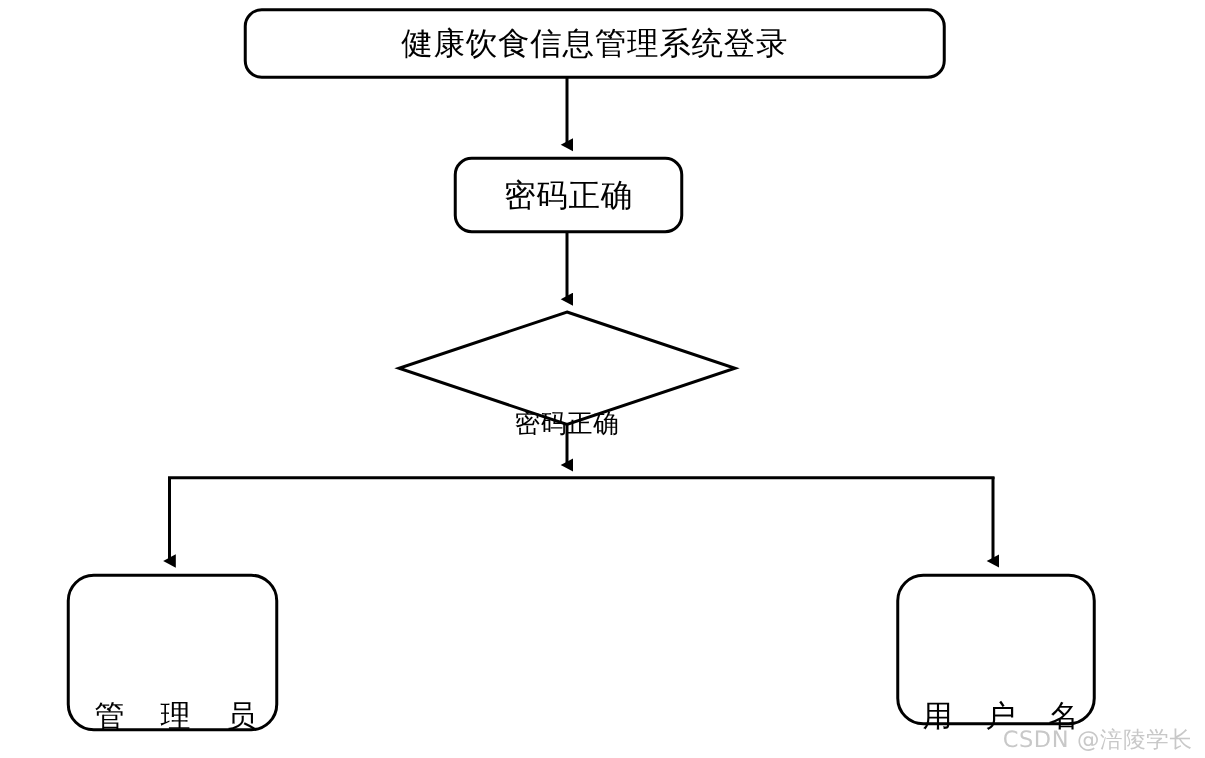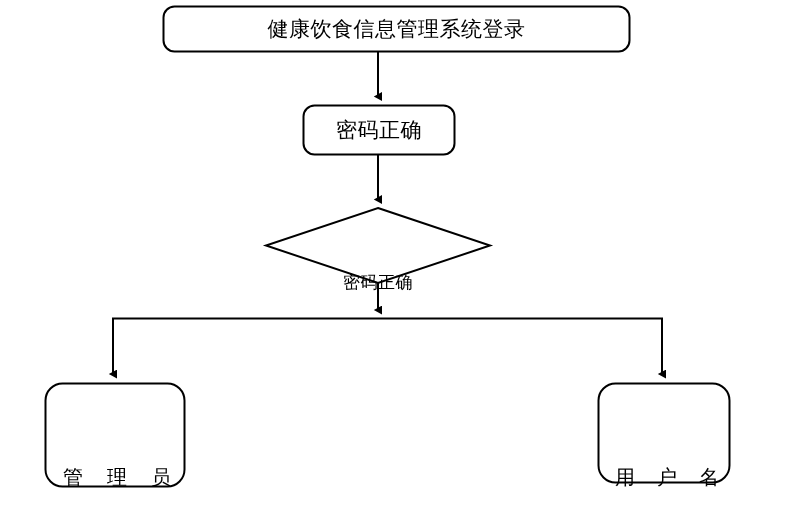--- a/index.html
+++ b/index.html
@@ -154,14 +154,15 @@
 
   <div class="node-label leaf-label" id="label-user">
     <span class="leaf-line1">
       <span>用</span>
       <span>户</span>
       <span>名</span>
     </span>
     
   </div>
 
+  <div id="watermark">CSDN @涪陵学长</div>
 
 </div>
 
 </body></html>

